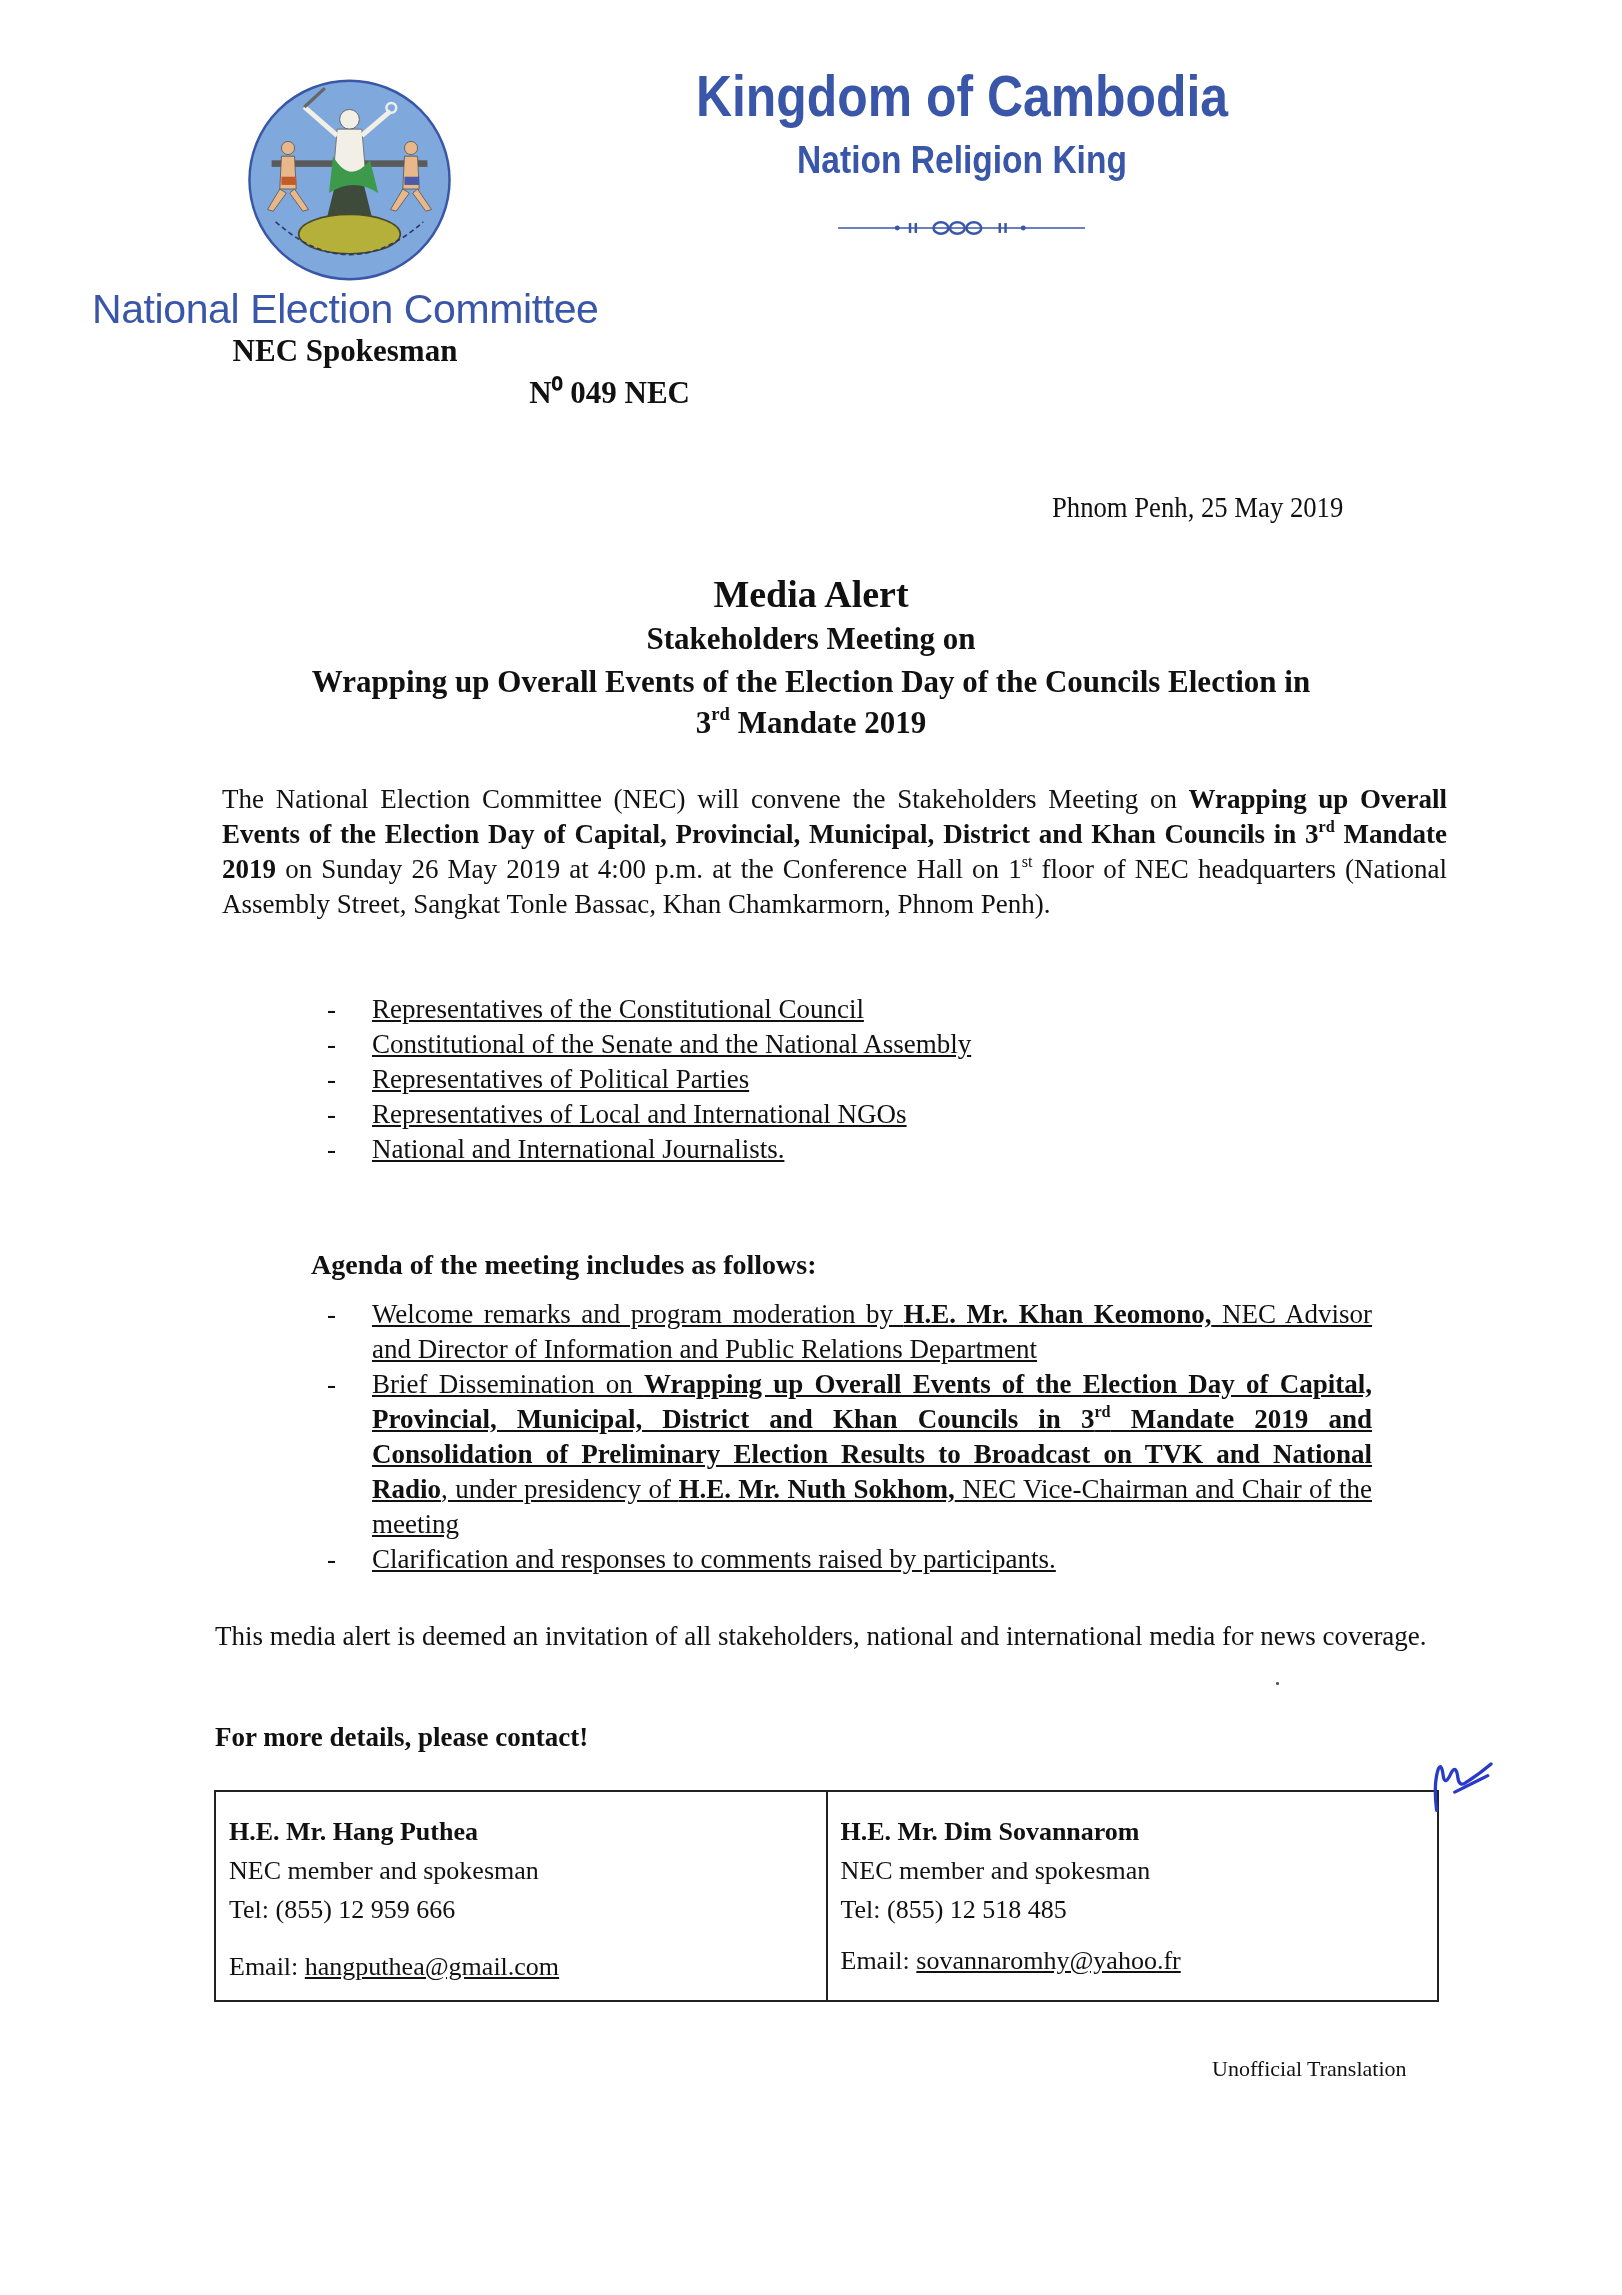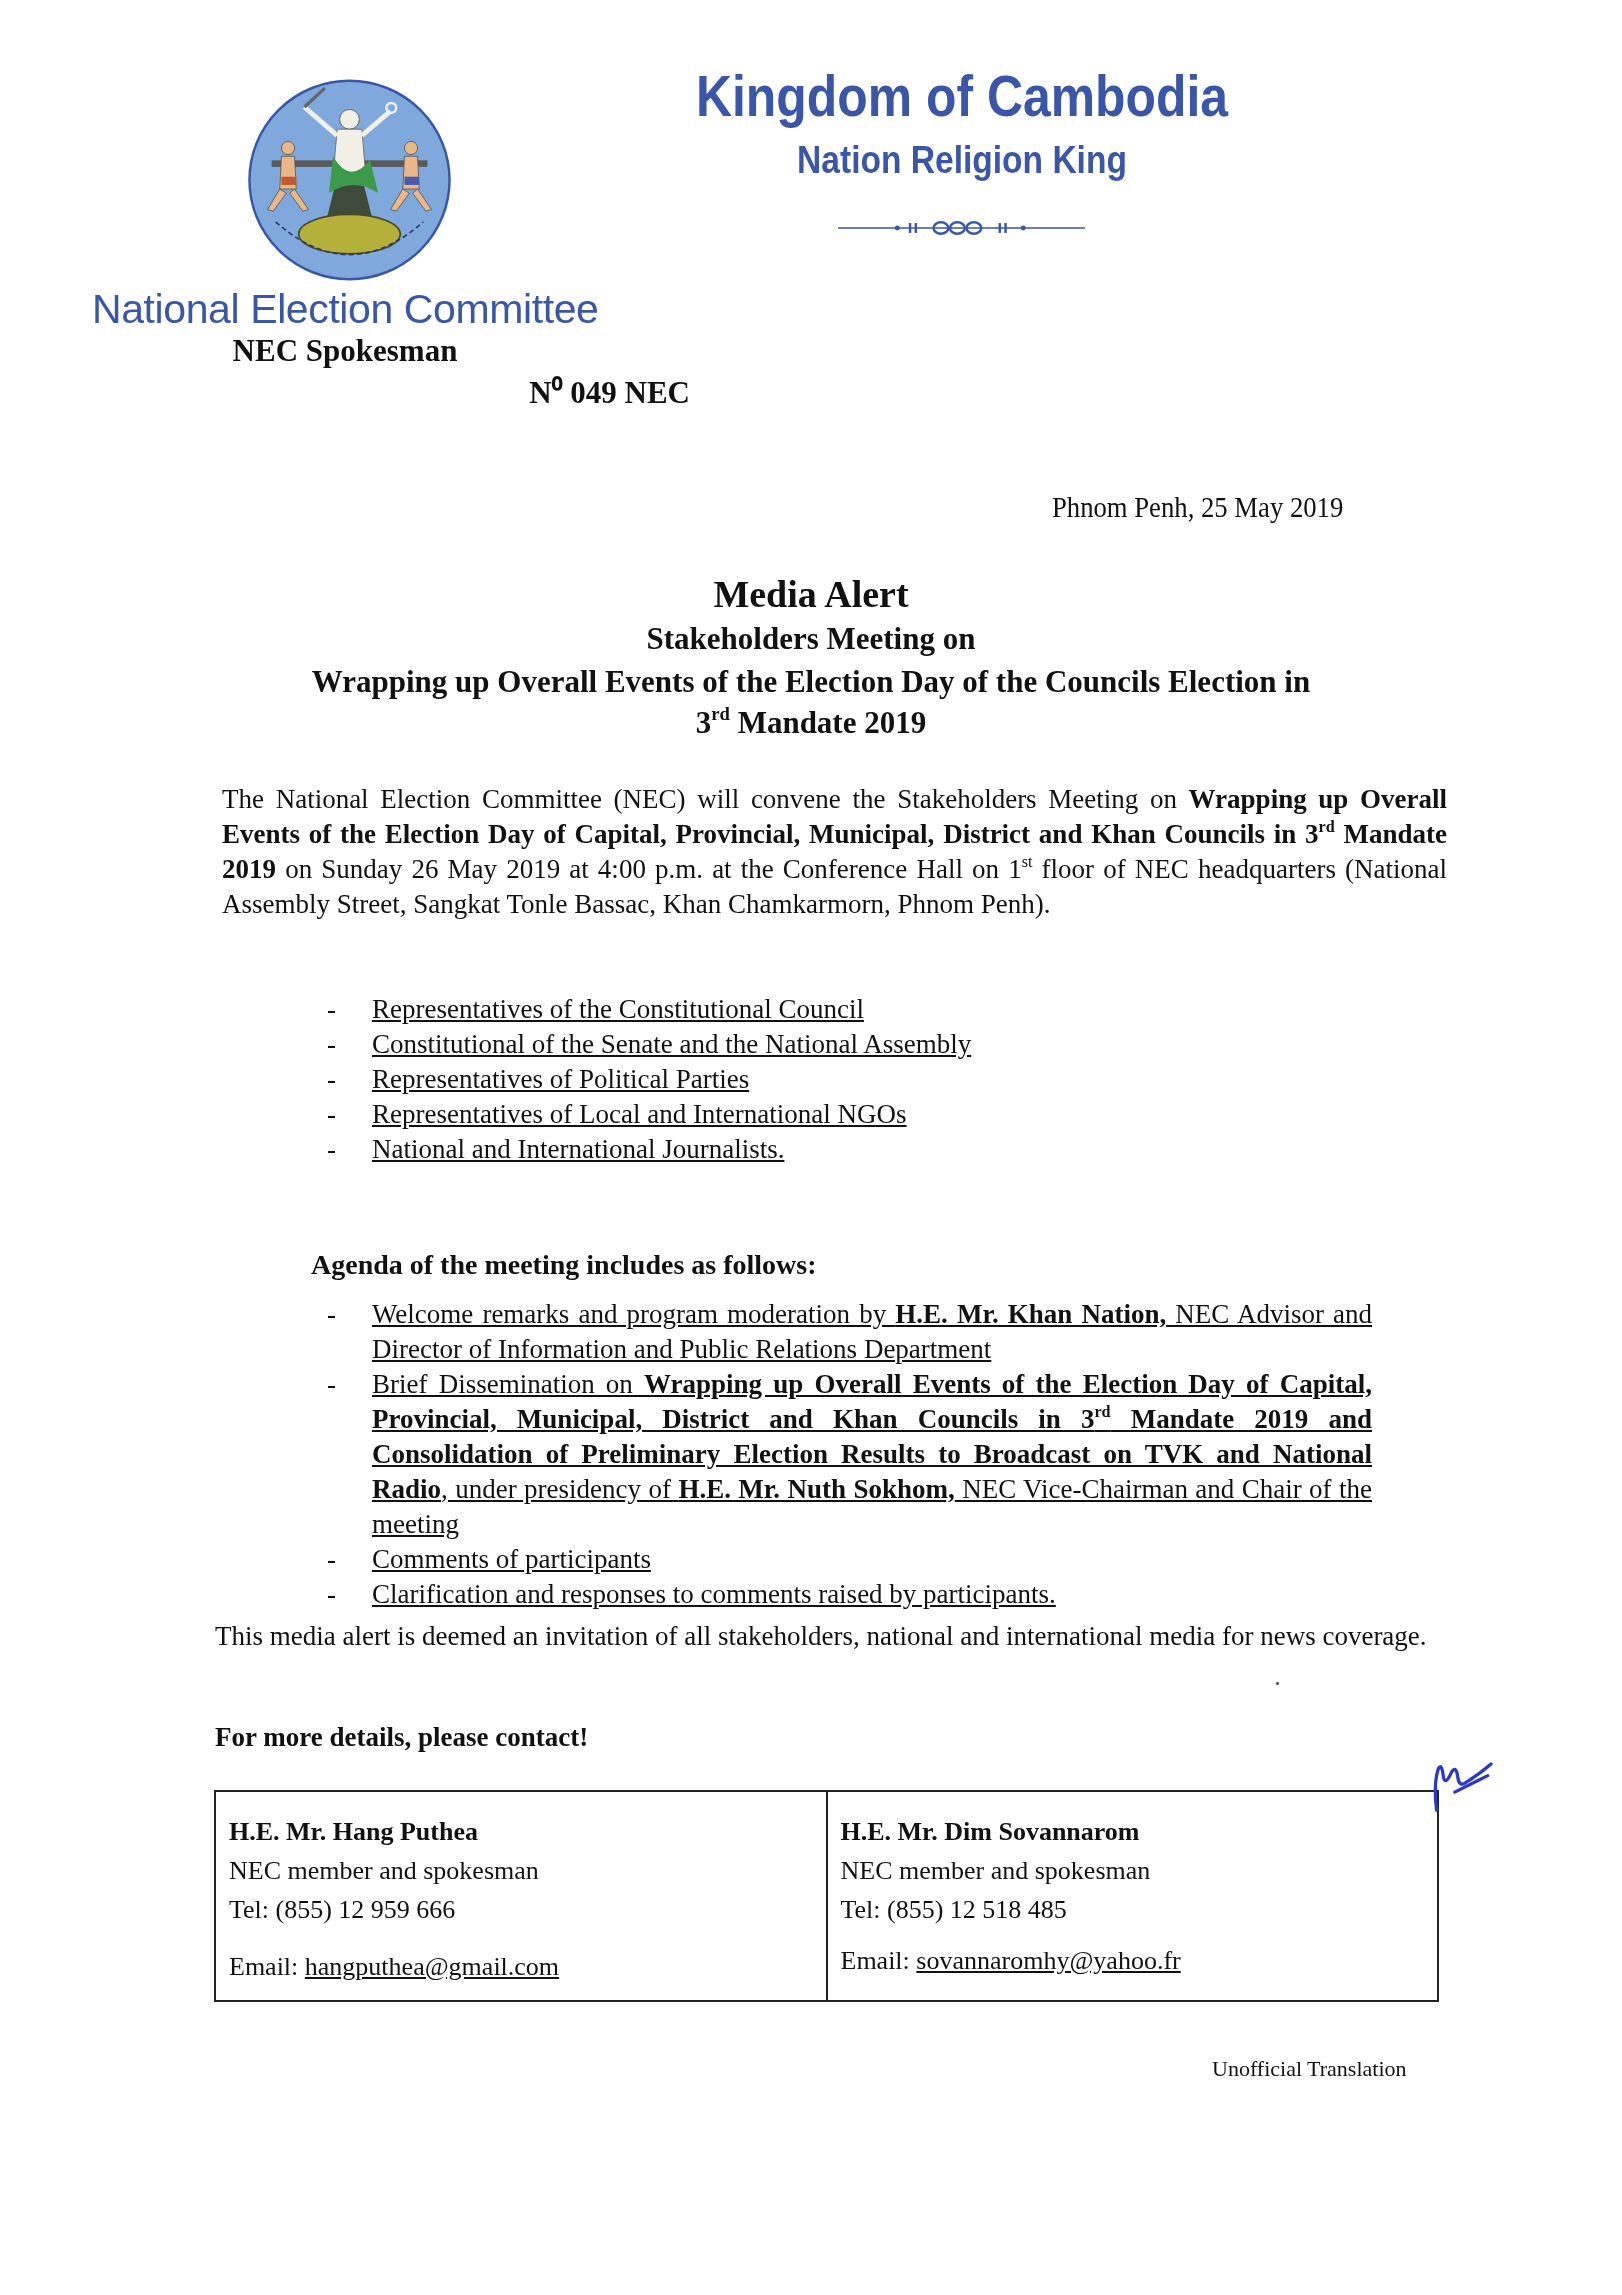--- a/index.html
+++ b/index.html
@@ -109,23 +109,22 @@
     <li>Constitutional of the Senate and the National Assembly</li>
     <li>Representatives of Political Parties</li>
     <li>Representatives of Local and International NGOs</li>
     <li>National and International Journalists.</li>
   </ul>
 </div>
 
 <div id="agenda" class="abs">
   <div class="section-head">Agenda of the meeting includes as follows:</div>
   <ul class="dash">
-    <li><span>Welcome remarks and program moderation by </span><b>H.E. Mr. Khan Nation,</b><span> NEC Advisor and Director of Information and Public Relations Department</span></li>
+    <li><span>Welcome remarks and program moderation by </span><b>H.E. Mr. Khan Keomono,</b><span> NEC Advisor and Director of Information and Public Relations Department</span></li>
     <li><span>Brief Dissemination on </span><b>Wrapping up Overall Events of the Election Day of Capital, Provincial, Municipal, District and Khan Councils in 3</b><sup style="font-weight:bold">rd</sup><b> Mandate 2019 and Consolidation of Preliminary Election Results to Broadcast on TVK and National Radio</b><span>, under presidency of </span><b>H.E. Mr. Nuth Sokhom,</b><span> NEC Vice-Chairman and Chair of the meeting</span></li>
-    <li>Comments of participants</li>
     <li>Clarification and responses to comments raised by participants.</li>
   </ul>
 </div>
 
 <div id="closing" class="abs para">This media alert is deemed an invitation of all stakeholders, national and international media for news coverage.</div>
 <div class="abs speck" style="left:1276px; top:1682px;"></div>
 
 <div id="contact-head" class="abs section-head" style="font-size:27px;">For more details, please contact!</div>
 
 <table id="contact-table" class="abs">

